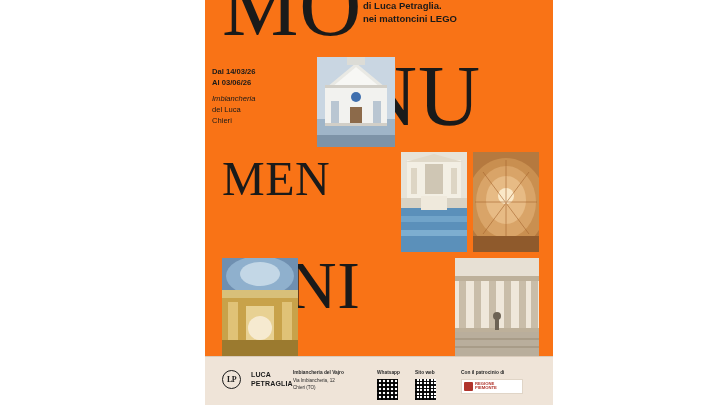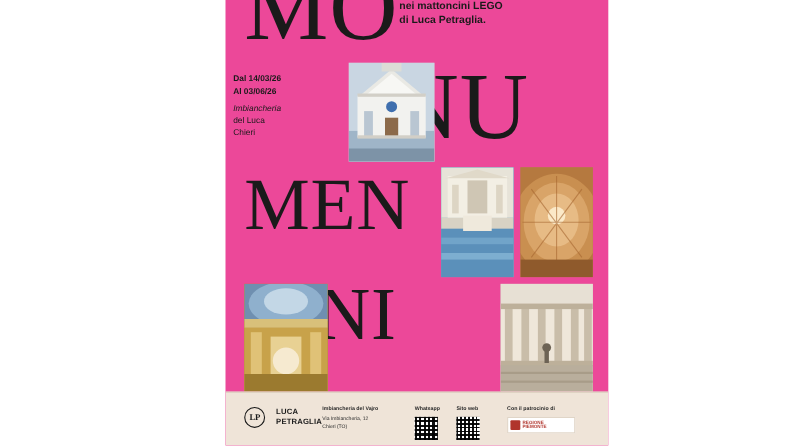--- a/index.html
+++ b/index.html
@@ -12,21 +12,21 @@
     height: 405px;
     overflow: hidden;
     font-family: "Liberation Sans", sans-serif;
   }
   #poster {
     position: absolute;
     left: 205px;
     top: 0;
     width: 348px;
     height: 405px;
-    background: #ec4899;
+    background: #f97316;
     overflow: hidden;
   }
   
   .display {
     font-family: "Liberation Serif", serif;
     color: #1a1a1a;
     position: absolute;
     letter-spacing: 0.01em;
     line-height: 0.8;
   }
@@ -36,21 +36,21 @@
     font-size: 86px;
   }
   .nu {
     left: 150px;
     top: 62px;
     font-size: 86px;
   }
   .men {
     left: 17px;
     top: 160px;
-    font-size: 67px;
+    font-size: 48px;
   }
   .tini {
     left: 17px;
     top: 258px;
     font-size: 68px;
   }
   
   .header-right {
     position: absolute;
     left: 158px;
@@ -188,22 +188,22 @@
 <body>
 
 <div id="poster">
 
   <div class="display mo">MO</div>
   <div class="display nu">NU</div>
   <div class="display men">MEN</div>
   <div class="display tini">TINI</div>
 
   <div class="header-right">
+    <div>di Luca Petraglia.</div>
     <div>nei mattoncini LEGO</div>
-    <div>di Luca Petraglia.</div>
   </div>
 
   <div class="datebox">
     <div class="bold">Dal 14/03/26</div>
     <div class="bold">Al 03/06/26</div>
     <div class="venue">Imbiancheria</div>
     <div>del Luca</div>
     <div>Chieri</div>
   </div>
 

